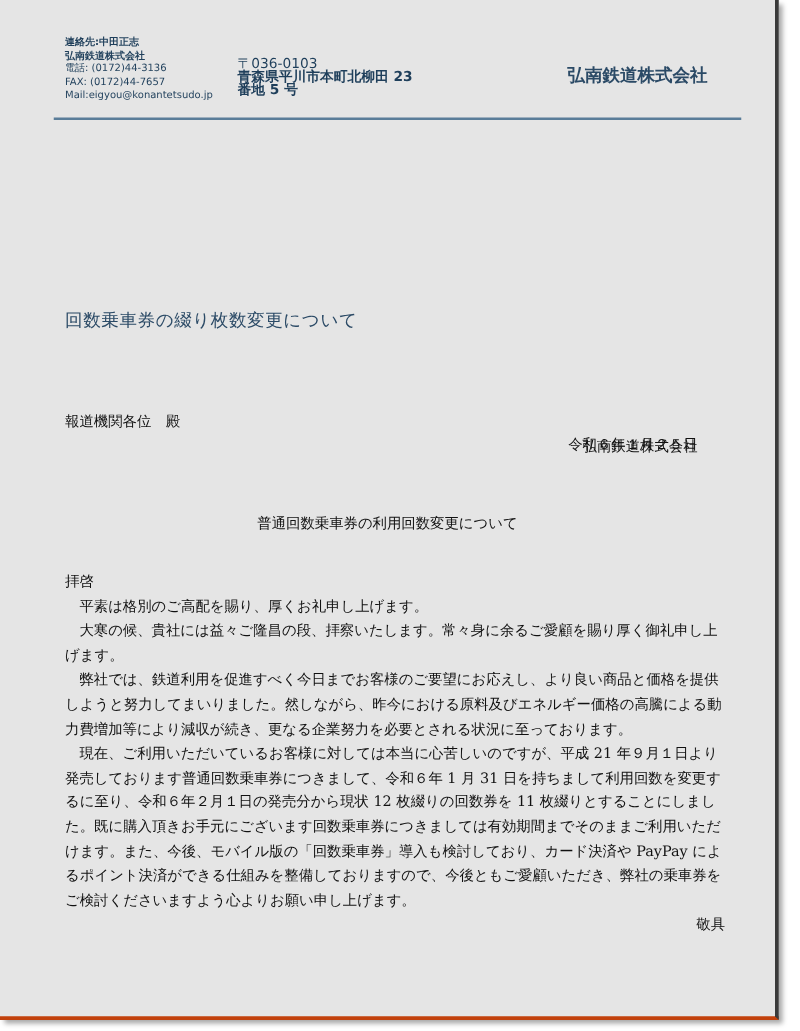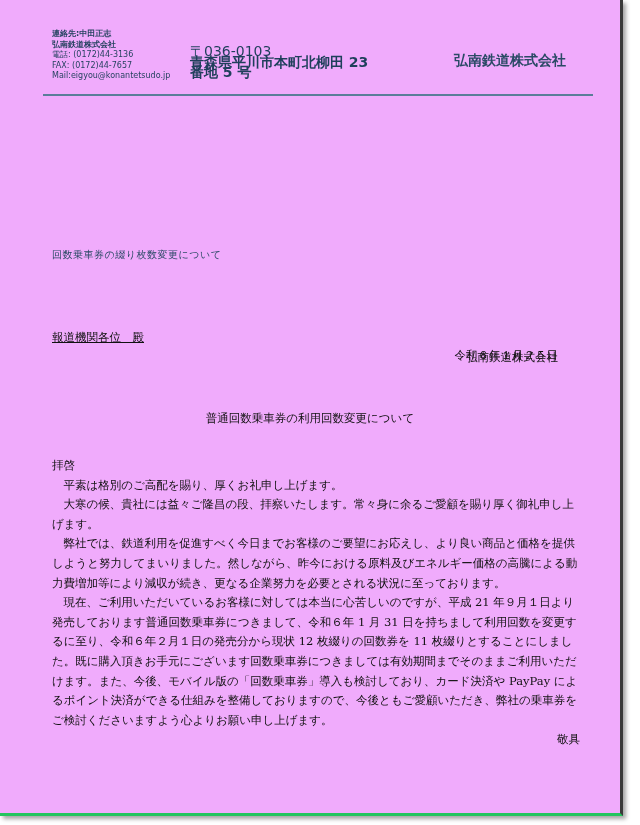--- a/index.html
+++ b/index.html
@@ -1,57 +1,57 @@
 <!DOCTYPE html>
 <html><head>
 <meta charset="utf-8">
 <style>
   html, body { margin: 0; padding: 0; background: #ffffff; }
   body { width: 640px; height: 825px; position: relative; overflow: hidden; }
   .page {
     position: absolute; left: 0; top: 0; width: 620px; height: 813px;
-    background: #f0abfc;
+    background: #e5e5e5;
     border-right: 3px solid #3a3a3a;
-    border-bottom: 3px solid #22c55e;
+    border-bottom: 3px solid #c2410c;
     box-shadow: 3px 3px 4px rgba(0,0,0,0.35);
   }
   .hdr-left {
     position: absolute; left: 52px; top: 29px;
     font-family: "DejaVu Sans", sans-serif; font-size: 8px; line-height: 10.5px;
     color: #1f3f5b;
   }
   .hdr-left .b { font-weight: bold; }
   .hdr-mid {
     position: absolute; left: 190px; top: 46px;
-    font-family: "DejaVu Sans", sans-serif; font-size: 14px; line-height: 10.5px;
+    font-family: "DejaVu Sans", sans-serif; font-size: 11px; line-height: 10.5px;
     color: #1f3f5b;
   }
   .hdr-mid .b { font-weight: bold; }
   .hdr-company {
     position: absolute; right: 54px; top: 52px;
     font-family: "DejaVu Sans", sans-serif; font-size: 14px; font-weight: bold;
     color: #2b4a66;
   }
   .divider {
     position: absolute; left: 43px; top: 94px; width: 550px; height: 2px;
     background: #5a7d99;
   }
   .title {
     position: absolute; left: 51px; top: 168px;
     font-family: "DejaVu Sans", sans-serif; font-size: 44px; line-height: 52px;
     color: #235070; letter-spacing: 2px;
   }
   .subtitle {
     position: absolute; left: 52px; top: 248px;
-    font-family: "DejaVu Sans", sans-serif; font-size: 10px;
+    font-family: "DejaVu Sans", sans-serif; font-size: 14px;
     color: #2b4a66; letter-spacing: 0.5px;
   }
   .serif { font-family: "DejaVu Serif", "Liberation Serif", serif; color: #111; font-size: 11.5px; }
   .date { position: absolute; right: 62px; top: 308px; margin-top: 40px; }
-  .addressee { position: absolute; left: 52px; top: 330px; text-decoration: underline; }
+  .addressee { position: absolute; left: 52px; top: 330px; }
   .sender { position: absolute; right: 62px; top: 350px; }
   .heading { position: absolute; left: 0; width: 620px; text-align: center; top: 411px; }
   .body-text {
     position: absolute; left: 52px; top: 456px; width: 528px;
     line-height: 19.6px;
   }
   .body-text p { margin: 0; text-indent: 1em; }
   .body-text p.noindent { text-indent: 0; }
   .closing { text-align: right; }
 </style>

